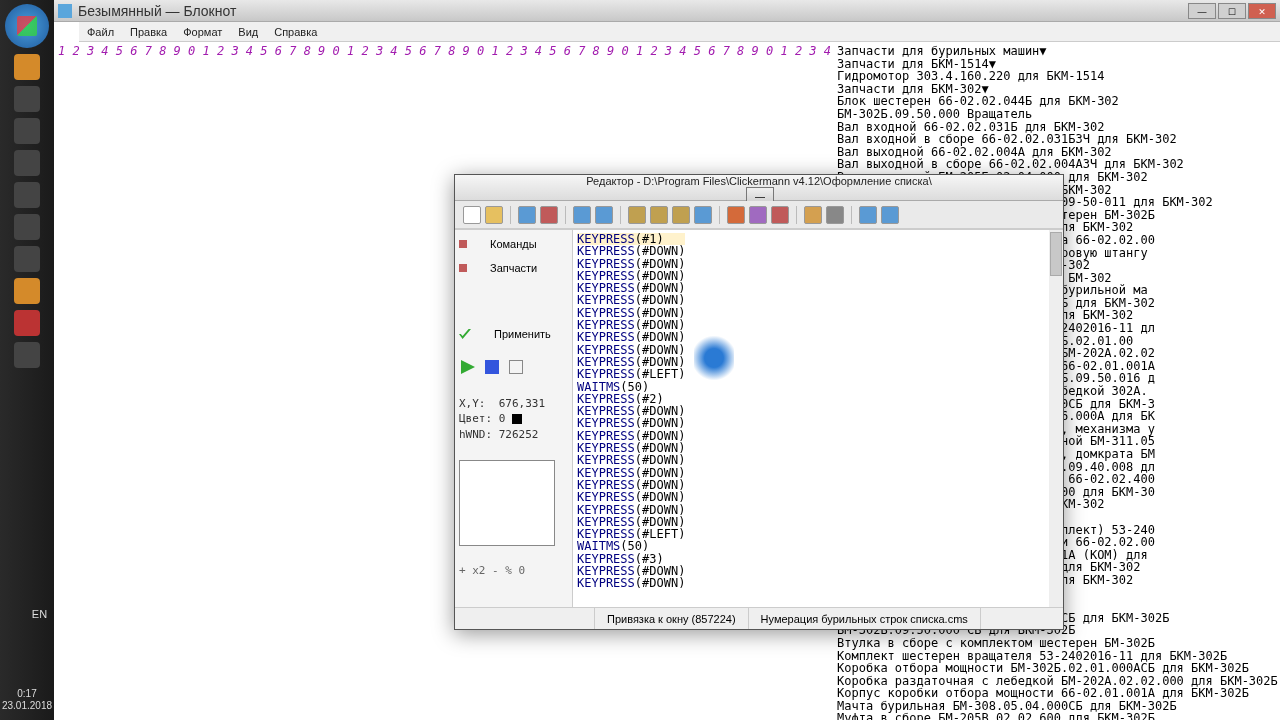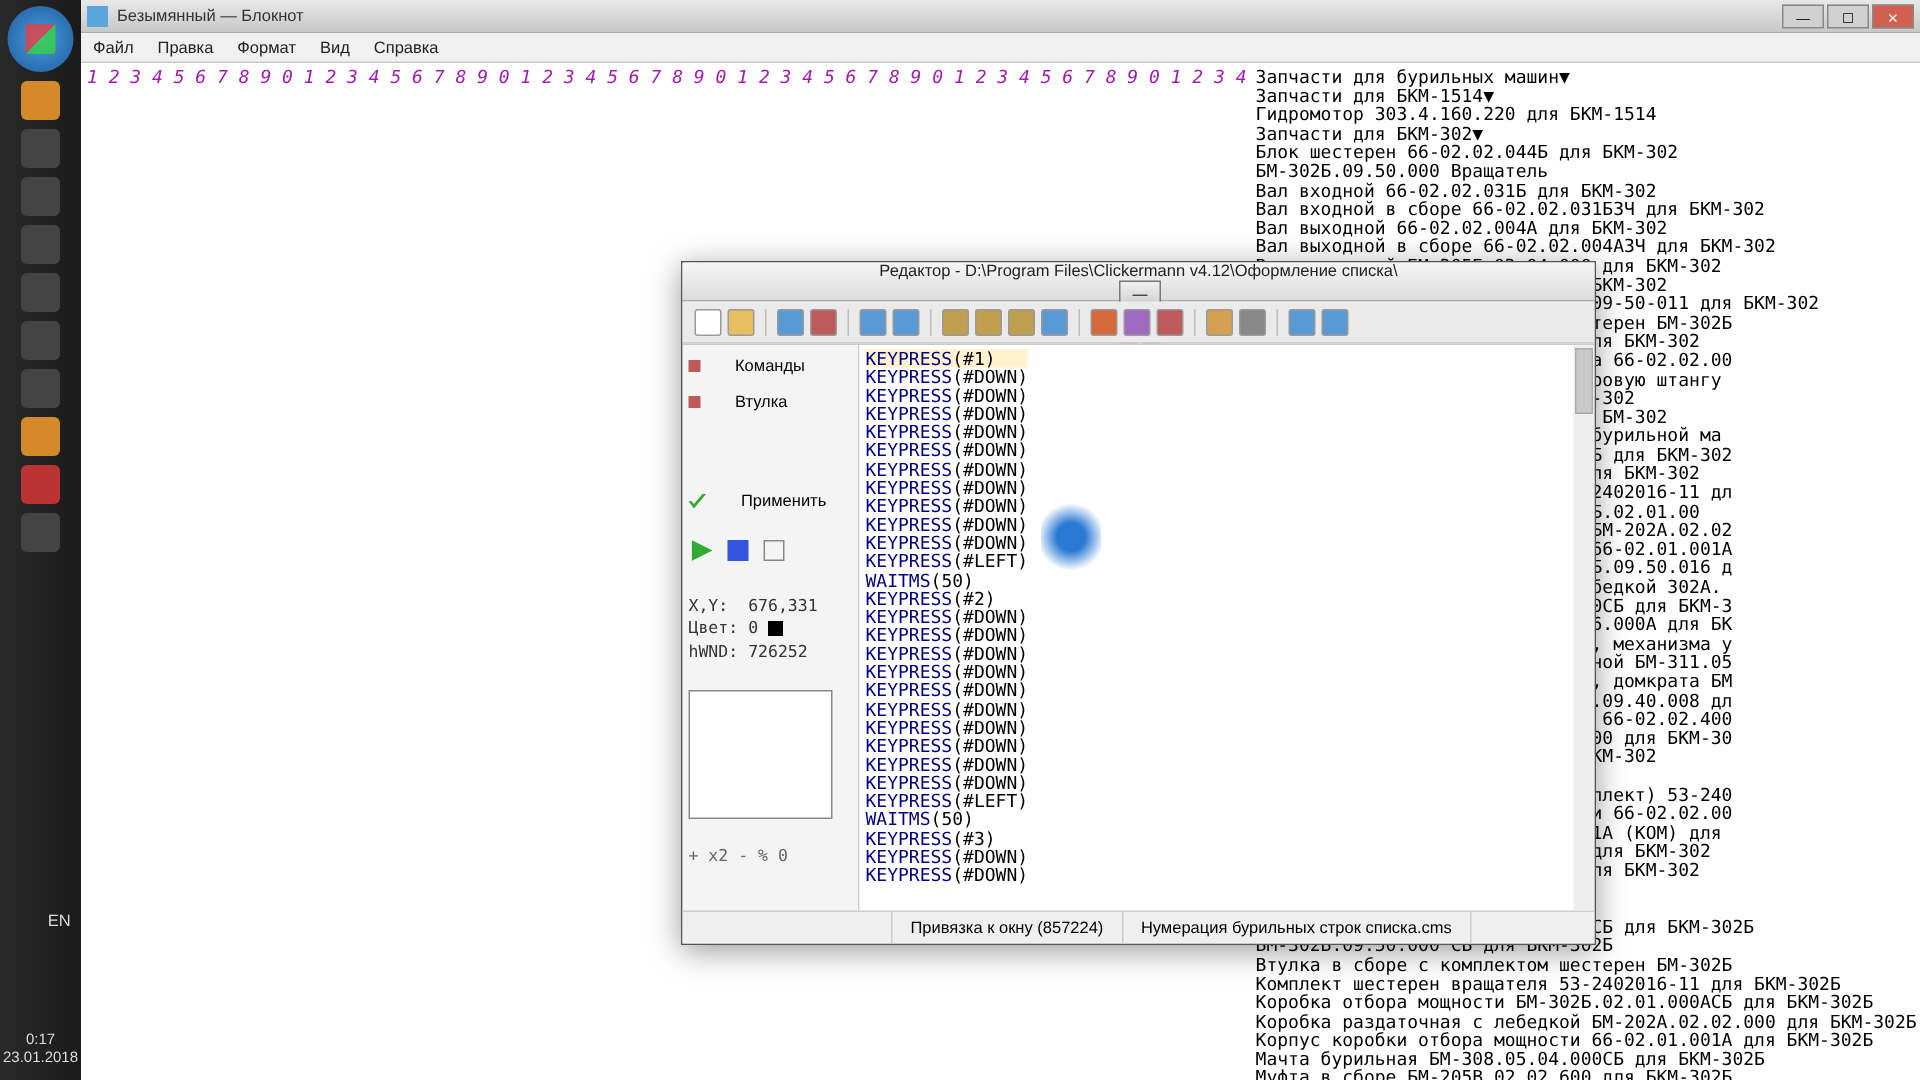--- a/index.html
+++ b/index.html
@@ -13,25 +13,25 @@
 .tray-icon.o { background: #d48a2a; }
 .tray-icon.r { background: #b33; }
 .tray-icon.g { background: #444; }
 .lang { color: #ddd; text-align: center; font-size: 11px; margin-top: 240px; padding-left: 25px; }
 .clock { color: #ddd; text-align: center; font-size: 10px; position: absolute; bottom: 8px; width: 100%; line-height: 1.2; }
 
 
 .notepad { position: absolute; left: 54px; top: 0; right: 0; bottom: 0; background: #fff; display: flex; flex-direction: column; }
 .titlebar { height: 22px; background: linear-gradient(#e8e8e8, #c8c8c8); display: flex; align-items: center; padding: 0 4px; border-bottom: 1px solid #aaa; }
 .title-icon { width: 14px; height: 14px; background: #5aa6dc; margin-right: 6px; }
-.title-text { font-size: 11px; color: #333; flex: 1; }
+.title-text { font-size: 14px; color: #333; flex: 1; }
 .winbtns { display: flex; }
 .winbtn { width: 28px; height: 16px; background: #d0d0d0; margin-left: 2px; text-align: center; font-size: 9px; line-height: 16px; border: 1px solid #888; }
 .winbtn.close { background: #d06050; color: #fff; }
-.menubar { height: 20px; background: #f0f0f0; display: flex; align-items: center; padding: 0 8px; gap: 16px; border-bottom: 1px solid #ccc; }
+.menubar { height: 20px; background: #f0f0f0; display: flex; align-items: center; padding: 0 8px; gap: 16px; border-bottom: 1px solid #ccc; margin-left: 25px; }
 .menu-item { font-size: 11px; color: #222; }
 .editor { flex: 1; display: flex; font-family: Consolas, monospace; font-size: 12px; line-height: 12.6px; overflow: hidden; padding: 3px 0 0 4px; }
 .line-nums { color: #a21caf; padding-right: 6px; font-style: italic; }
 .editor-text { white-space: pre; color: #000; }
 
 
 .cm-window { position: absolute; left: 454px; top: 174px; width: 610px; height: 456px; background: #f0f0f0; border: 1px solid #555; box-shadow: 0 4px 20px rgba(0,0,0,.4); z-index: 20; display: flex; flex-direction: column; }
 .cm-title { height: 26px; background: linear-gradient(#f6f6f6, #dcdcdc); display: flex; align-items: center; padding: 0 6px; border-bottom: 1px solid #aaa; flex-direction: column; }
 .cm-title-icon { width: 16px; height: 16px; background: #d4a050; margin-right: 6px; border-radius: 2px; }
 .cm-title-text { font-size: 11px; flex: 1; color: #222; }
@@ -247,21 +247,21 @@
       <div class="tb-btn" style="background: rgb(90, 154, 212); border: 1px solid rgb(153, 153, 153);"></div>
     </div>
   <div class="cm-body">
     <div class="cm-left">
       <div class="cm-item">
         <div class="dot" style="background:#c05a5a"></div>
         <span>Команды</span>
       </div>
       <div class="cm-item">
         <div class="dot" style="background:#c05a5a"></div>
-        <span>Втулка</span>
+        <span>Запчасти</span>
       </div>
       <div style="flex:0 0 30px"></div>
       <div class="cm-item">
         <div class="dot" style="background:#3a3;width:12px;height:10px;clip-path:polygon(0 50%,30% 100%,100% 0,80% 0,30% 70%,15% 50%)"></div>
         <span>Применить</span>
       </div>
       <div class="cm-playbar">
         <div class="cm-play" style="background:#3a3;clip-path:polygon(0 0,100% 50%,0 100%)"></div>
         <div class="cm-play" style="background:#35d"></div>
         <div class="cm-play" style="border:1px solid #888"></div>

